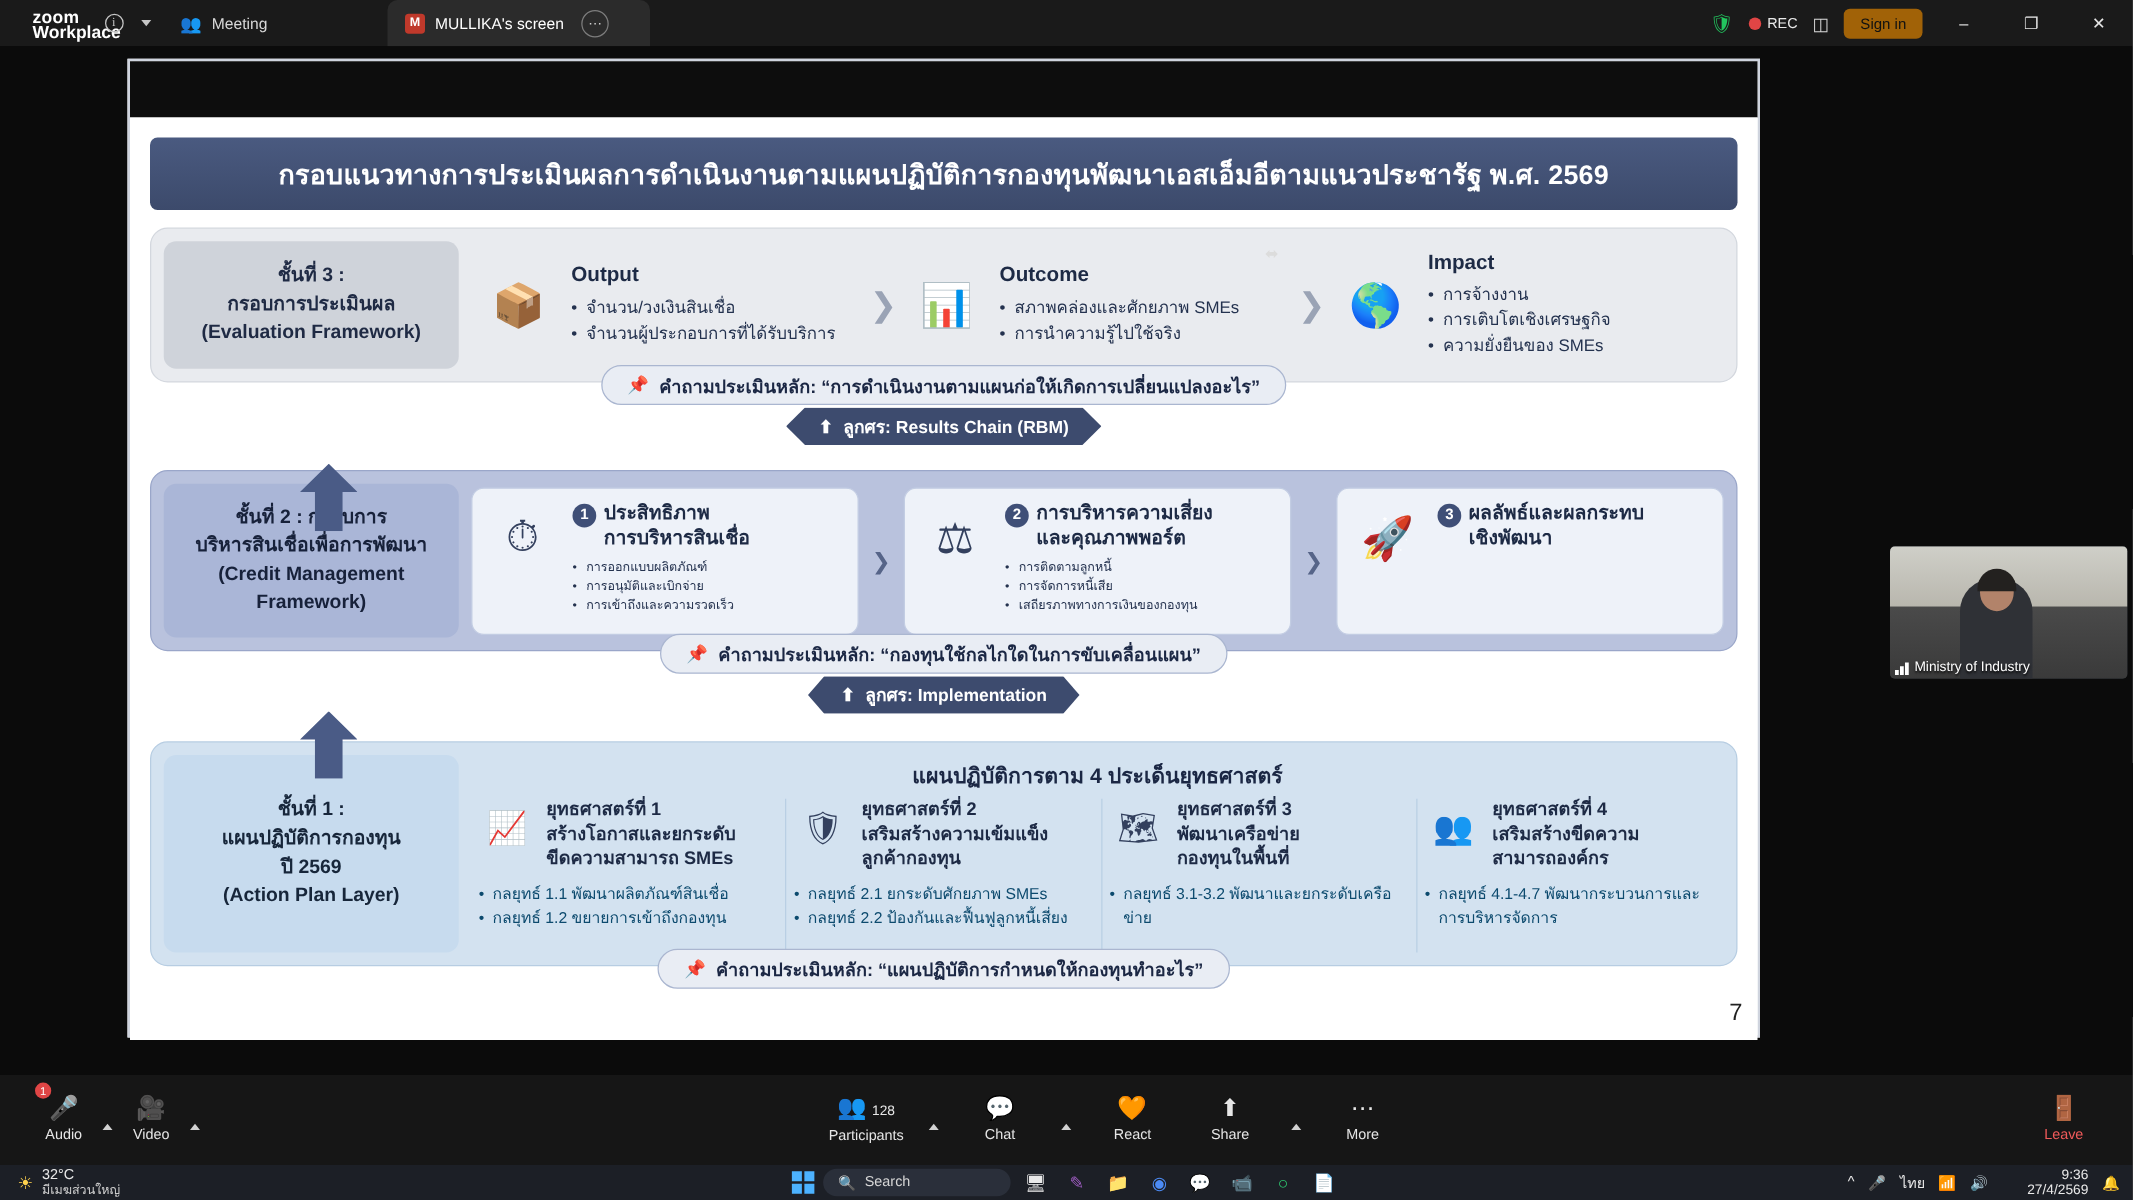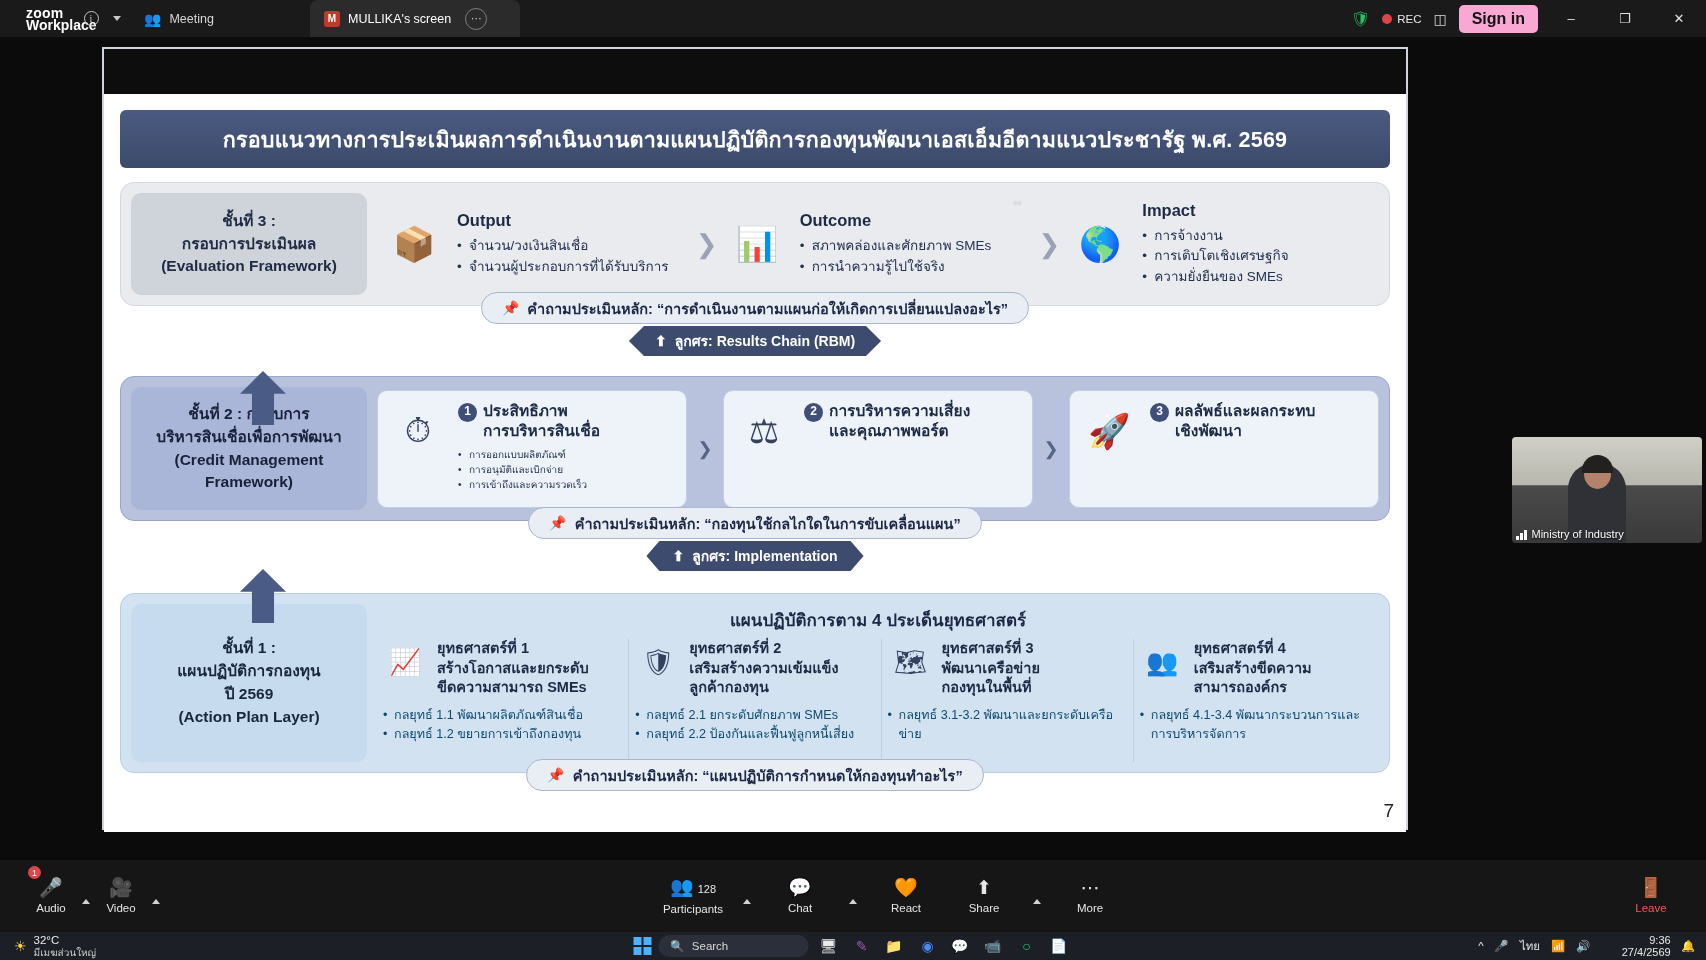--- a/index.html
+++ b/index.html
@@ -49,21 +49,21 @@
     width: 22px; height: 22px; border: 1.2px solid #7d7d7d; border-radius: 50%;
     color: #d0d0d0; font-size: 11px; display: flex; align-items: center; justify-content: center;
     margin-left: 6px;
   }
   .tb-right { margin-left: auto; display: flex; align-items: center; gap: 12px; padding-right: 6px; }
   .shield { color: #22c55e; font-size: 15px; }
   .rec-chip { display: flex; align-items: center; gap: 5px; color: #e8e8e8; font-size: 11.5px; }
   .rec-dot { width: 10px; height: 10px; border-radius: 50%; background: #e04545; }
   .share-glyph { color: #d6d6d6; font-size: 14px; }
   .signin-btn {
-    background: #f9a8d4; color: #111; font-size: 16px; padding: 5px 13px; border-radius: 5px; font-weight: 700;
+    background: #a16207; color: #111; font-size: 12px; padding: 5px 13px; border-radius: 5px; font-weight: 400;
   }
   .wbtn { width: 42px; height: 37px; display: flex; align-items: center; justify-content: center; color: #e4e4e4; font-size: 13px; }
 
   
   .stage { position: absolute; left: 0; top: 37px; width: 1706px; height: 823px; background: #0b0b0b; }
 
   .slide-frame {
     position: absolute; left: 102px; top: 10px; width: 1306px; height: 783px;
     background: #ffffff; border: 2px solid #cfd4de;
   }
@@ -357,20 +357,25 @@
           </div>
           <div class="mini-arrow">❯</div>
           <div class="card2">
             <div class="ic">⚖</div>
             <div>
               <h4>
                 <span class="num">2</span>
                 <span><span>การบริหารความเสี่ยง</span><br>
                 <span>และคุณภาพพอร์ต</span></span>
               </h4>
+              <ul>
+                <li>การติดตามลูกหนี้</li>
+                <li>การจัดการหนี้เสีย</li>
+                <li>เสถียรภาพทางการเงินของกองทุน</li>
+              </ul>
             </div>
           </div>
           <div class="mini-arrow">❯</div>
           <div class="card2">
             <div class="ic">🚀</div>
             <div>
               <h4>
                 <span class="num">3</span>
                 <span><span>ผลลัพธ์และผลกระทบ</span><br>
                 <span>เชิงพัฒนา</span></span>
@@ -452,21 +457,21 @@
             <div class="col1">
               <div class="top">
                 <div class="ic-sm">👥</div>
                 <h4>
                   <span>ยุทธศาสตร์ที่ 4</span><br>
                   <span>เสริมสร้างขีดความ</span><br>
                   <span>สามารถองค์กร</span>
                 </h4>
               </div>
               <ul>
-                <li>กลยุทธ์ 4.1-3.4 พัฒนากระบวนการและการบริหารจัดการ</li>
+                <li>กลยุทธ์ 4.1-4.7 พัฒนากระบวนการและการบริหารจัดการ</li>
               </ul>
             </div>
 
           </div>
         </div>
       </div>
 
       <div class="callout-wrap">
         <div class="callout">
           <span class="pin">📌</span>

